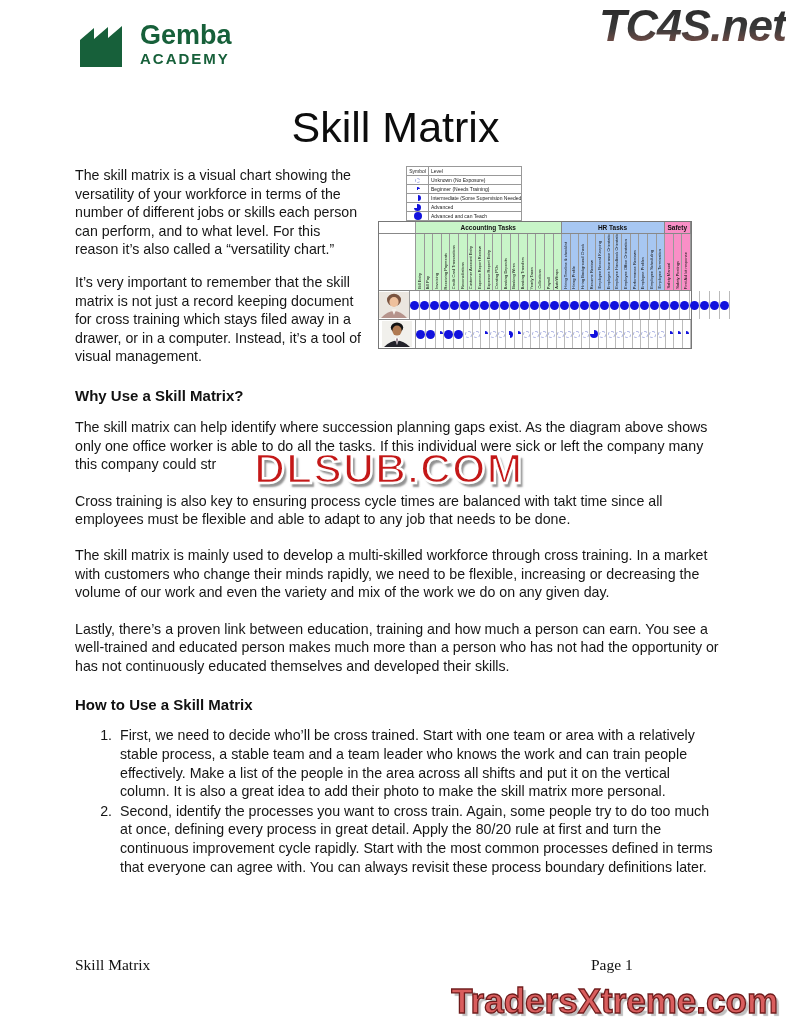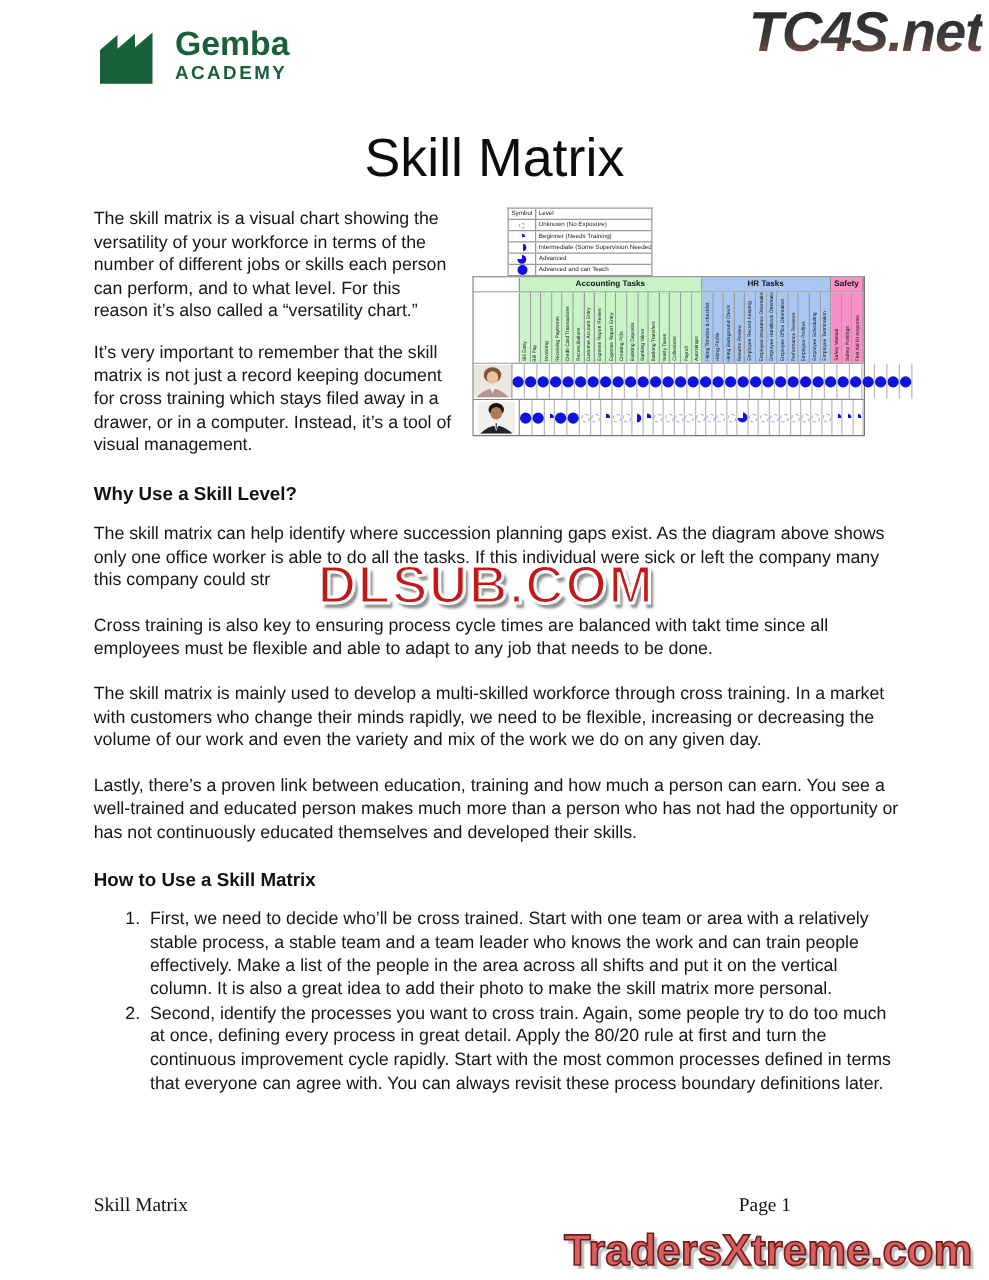--- a/index.html
+++ b/index.html
@@ -441,21 +441,21 @@
             <div class="dcell">
               <span class="pie" style="height: 6px; width: 6px; background: conic-gradient(rgb(18, 18, 221) 0deg, rgb(18, 18, 221) 25%, rgba(0, 0, 0, 0) 25%, rgba(0, 0, 0, 0) 100%);"></span>
             </div>
           </div>
         </div>
     </div>
 
     <p class="body">The skill matrix is a visual chart showing the versatility of your workforce in terms of the number of different jobs or skills each person can perform, and to what level. For this reason it’s also called a “versatility chart.”</p>
     <p class="body">It’s very important to remember that the skill matrix is not just a record keeping document for cross training which stays filed away in a drawer, or in a computer. Instead, it’s a tool of visual management.</p>
 
-    <h3 class="sub">Why Use a Skill Level?</h3>
+    <h3 class="sub">Why Use a Skill Matrix?</h3>
     <div class="rel">
       <p class="body">The skill matrix can help identify where succession planning gaps exist.  As the diagram above shows only one office worker is able to do all the tasks.  If this individual were sick or left the company many this company could str</p>
       <span class="wm-mid">DLSUB.COM</span>
     </div>
     <p class="body" style="margin-top:18px;">Cross training is also key to ensuring process cycle times are balanced with takt time since all employees must be flexible and able to adapt to any job that needs to be done.</p>
     <p class="body" style="margin-top:17px;">The skill matrix is mainly used to develop a multi-skilled workforce through cross training. In a market with customers who change their minds rapidly, we need to be flexible, increasing or decreasing the volume of our work and even the variety and mix of the work we do on any given day.</p>
     <p class="body" style="margin-top:18px;">Lastly, there’s a proven link between education, training and how much a person can earn. You see a well-trained and educated person makes much more than a person who has not had the opportunity or has not continuously educated themselves and developed their skills.</p>
 
     <h3 class="sub">How to Use a Skill Matrix</h3>
     <ol class="steps">

